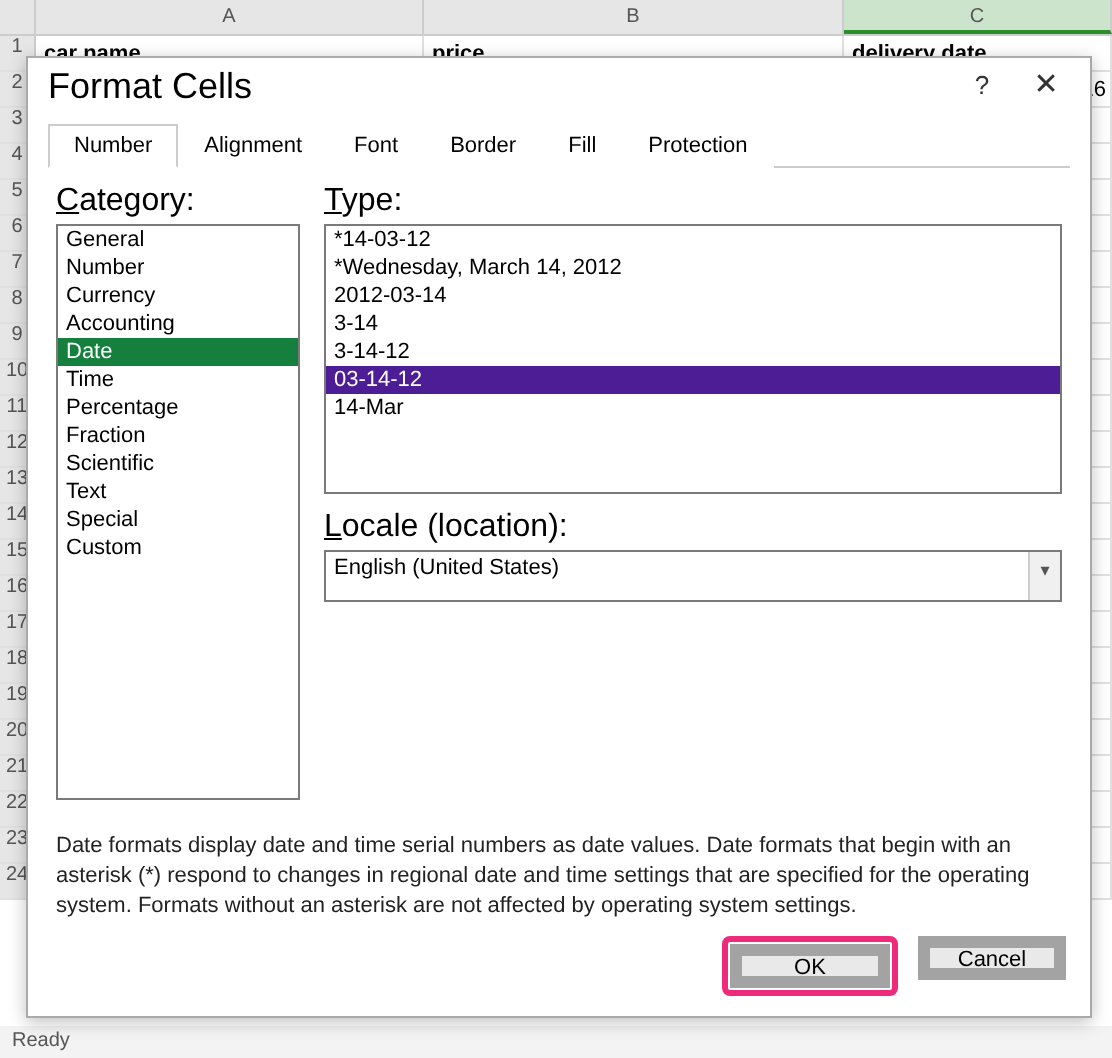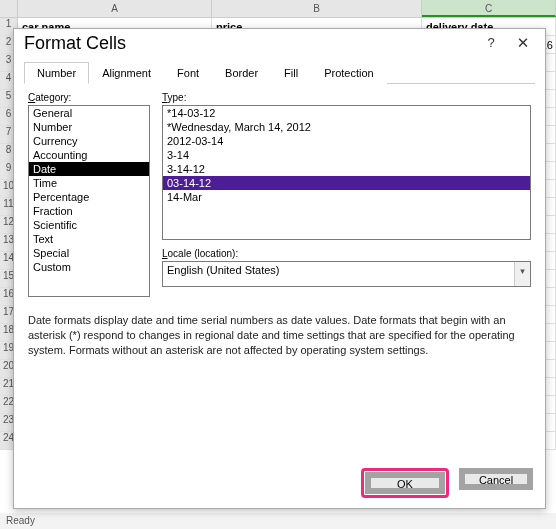--- a/index.html
+++ b/index.html
@@ -26,25 +26,25 @@
   .titlebar .title { flex: 1; font-size: 18px; }
   .titlebar .help, .titlebar .close { width: 32px; height: 22px; text-align: center; line-height: 22px; font-size: 13px; color: #333; cursor: pointer; }
   .titlebar .close { font-size: 15px; }
   
   .tabs { display: flex; margin: 4px 10px 0 10px; border-bottom: 1px solid #ccc; }
   .tab { padding: 4px 12px; font-size: 11px; border: 1px solid transparent; border-bottom: none; cursor: pointer; position: relative; top: 1px; background: #fff; }
   .tab.active { border-color: #ccc; border-bottom: 1px solid #fff; }
   
   .body { padding: 8px 14px 10px 14px; display: flex; gap: 12px; }
   .leftcol { width: 122px; }
-  .lbl { font-size: 10px; margin-bottom: 2px; }
+  .lbl { font-size: 16px; margin-bottom: 2px; }
   .underline { text-decoration: underline; }
-  .listbox { border: 1px solid #7a7a7a; height: 192px; overflow: hidden; background: #fff; font-size: 11px; }
+  .listbox { border: 1px solid #7a7a7a; height: 288px; overflow: hidden; background: #fff; font-size: 11px; }
   .listbox .item { padding: 1px 4px; cursor: default; }
-  .listbox .item.selected { background: #000000; color: #fff; }
+  .listbox .item.selected { background: #15803d; color: #fff; }
   
   .rightcol { flex: 1; }
   .fieldgroup { margin-bottom: 8px; }
   .samplebox { border: 1px solid #ccc; padding: 10px 8px 10px 8px; position: relative; margin-top: 6px; }
   .samplebox .grouplabel { position: absolute; top: -7px; left: 6px; background: #fff; padding: 0 3px; font-size: 11px; }
   .typebox { border: 1px solid #7a7a7a; height: 135px; overflow-y: scroll; background: #fff; font-size: 11px; }
   .typebox .item { padding: 1px 4px; cursor: default; }
   .typebox .item.selected { background: #4c1d95; color: #fff; }
   .select { display: flex; border: 1px solid #7a7a7a; height: 26px; background: #fff; }
   .select .val { flex: 1; padding: 2px 4px; font-size: 11px; }

